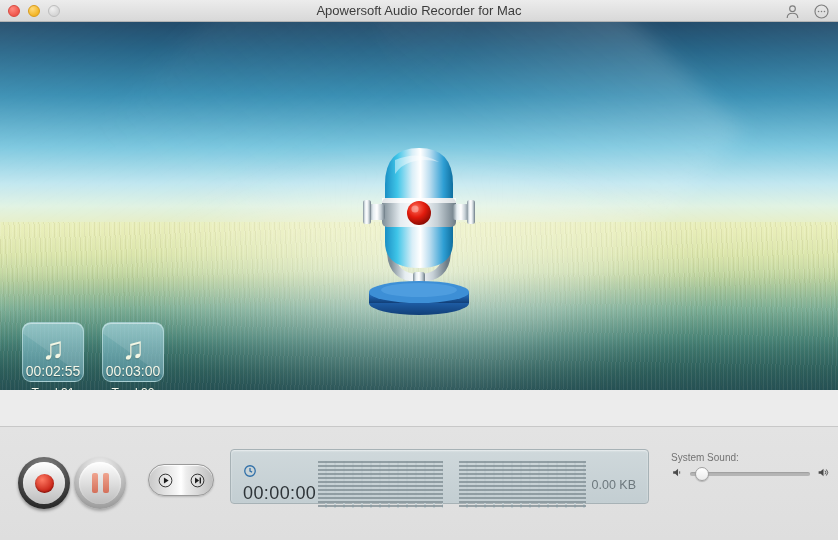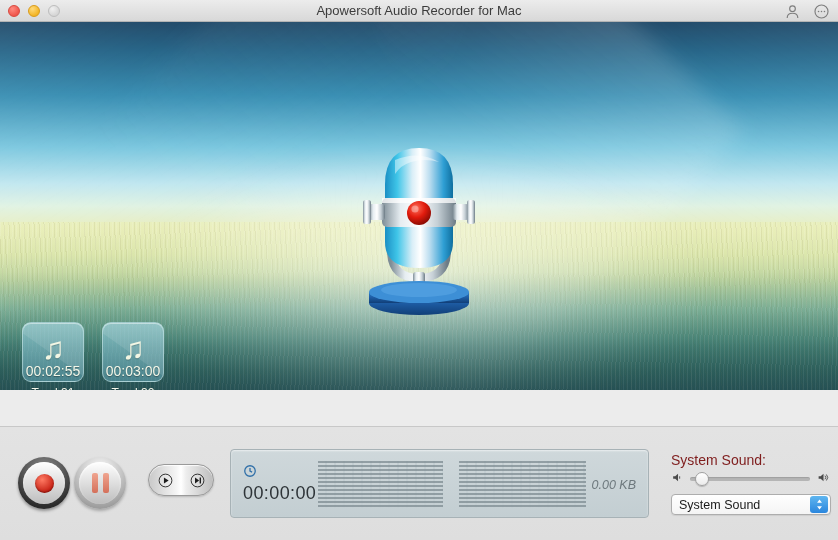--- a/index.html
+++ b/index.html
@@ -181,42 +181,42 @@
     position: absolute; left: 148px; top: 464px; width: 66px; height: 32px;
     border-radius: 16px;
     background: linear-gradient(to right, #c9c9c9 0%, #f4f4f4 42%, #ffffff 50%, #ededed 58%, #bdbdbd 100%);
     border: 1px solid #9a9a9a;
     box-shadow: inset 0 1px 1px rgba(255,255,255,0.9), 0 1px 2px rgba(0,0,0,0.18);
     display: flex; align-items: center; cursor: default;
   }
   .transport .tbtn { flex: 1; display: flex; align-items: center; justify-content: center; }
 
   .display {
-    position: absolute; left: 230px; top: 449px; width: 419px; height: 69px;
+    position: absolute; left: 230px; top: 449px; width: 419px; height: 55px;
     background: linear-gradient(to bottom, #cfd8db 0%, #c3ced2 100%);
     border: 1px solid #a7b2b6; border-radius: 4px;
     box-shadow: inset 0 1px 2px rgba(255,255,255,0.6);
   }
   .timer-block { position: absolute; left: 12px; top: 14px; }
   .timer-clock { margin-bottom: 1px; }
   .timer-text { font-size: 18px; color: #2e3438; letter-spacing: 0.4px; font-family: "Liberation Sans", sans-serif; }
   .vu {
     position: absolute; top: 11px; height: 47px;
     background-image: repeating-linear-gradient(to bottom, rgba(126,140,146,0.75) 0 2px, rgba(0,0,0,0) 2px 4px),
                       repeating-linear-gradient(to right, rgba(0,0,0,0) 0 7px, rgba(195,206,210,1) 7px 9px);
   }
   #vu-left  { left: 87px;  width: 125px; }
   #vu-right { left: 228px; width: 127px; }
   .size-text {
     position: absolute; right: 12px; top: 28px;
-    font-size: 12.5px; color: #6d787d; font-style: italic;
+    font-size: 12.5px; color: #6d787d;
   }
 
   .right-panel { position: absolute; left: 671px; top: 452px; width: 160px; }
-  .rp-label { font-size: 14px; color: #7f1d1d; margin-bottom: 3px; }
+  .rp-label { font-size: 10px; color: #737373; margin-bottom: 3px; }
   .slider-row { display: flex; align-items: center; gap: 6px; height: 16px; margin-bottom: 7px; }
   .slider-track {
     position: relative; flex: 1; height: 4px; border-radius: 2px;
     background: #b5b5b5; box-shadow: inset 0 1px 1px rgba(0,0,0,0.12);
   }
   .slider-thumb {
     position: absolute; top: -5px; width: 14px; height: 14px; border-radius: 50%;
     background: linear-gradient(to bottom, #ffffff, #ebebeb);
     border: 1px solid #a0a0a0; box-shadow: 0 1px 1px rgba(0,0,0,0.2);
   }
@@ -416,24 +416,15 @@
       <span class="slider-track">
         <span class="slider-thumb" id="vol-thumb" style="left: calc(10% - 7px);"></span>
       </span>
       <span>
         <svg width="15" height="13" viewBox="0 0 24 24" fill="#4a4a4a">
           <path d="M3 9.5h3.8L12 5v14L6.8 14.5H3z"></path>
           <path d="M15.2 9.2a4 4 0 0 1 0 5.6M17.8 7a7.4 7.4 0 0 1 0 10" fill="none" stroke="#4a4a4a" stroke-width="1.7" stroke-linecap="round"></path>
         </svg>
       </span>
     </div>
-    <div class="select-box">
-      <span>System Sound</span>
-      <span class="select-stepper">
-        <svg width="9" height="13" viewBox="0 0 12 18" fill="#ffffff">
-          <path d="M6 2.2 L9.4 6.6 H2.6 Z"></path>
-            <path d="M6 15.8 L2.6 11.4 H9.4 Z"></path>
-        </svg>
-      </span>
-    </div>
   </div>
 
 </div>
 
 </body></html>

